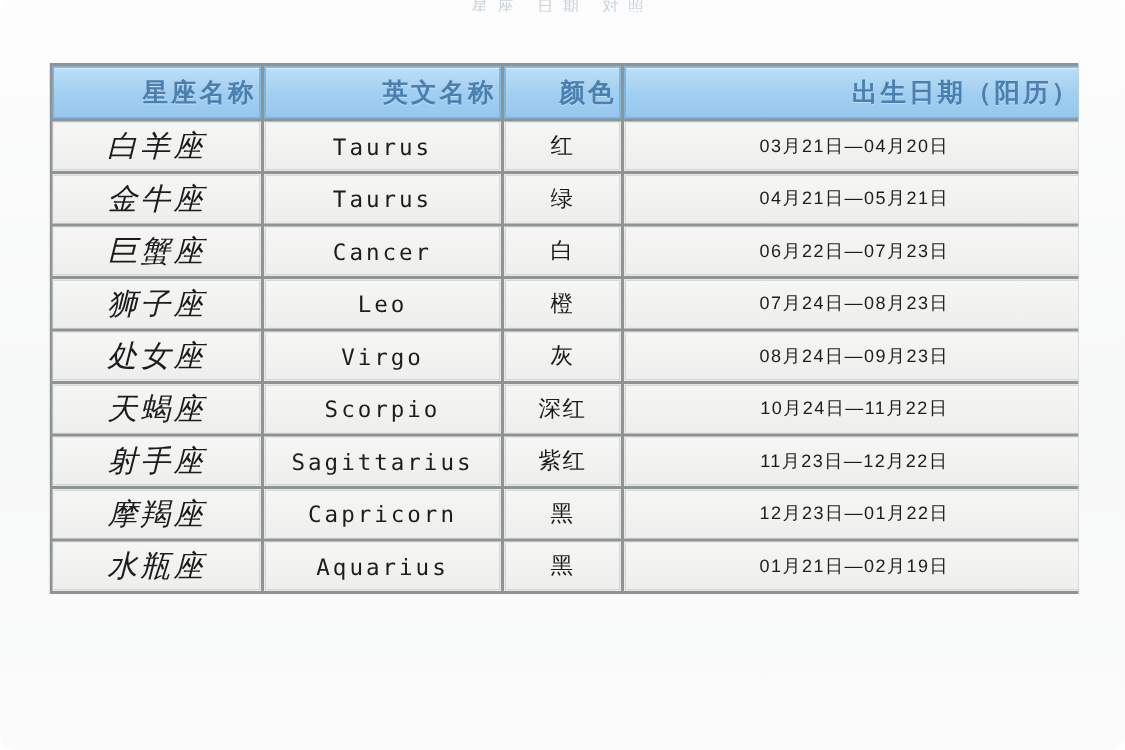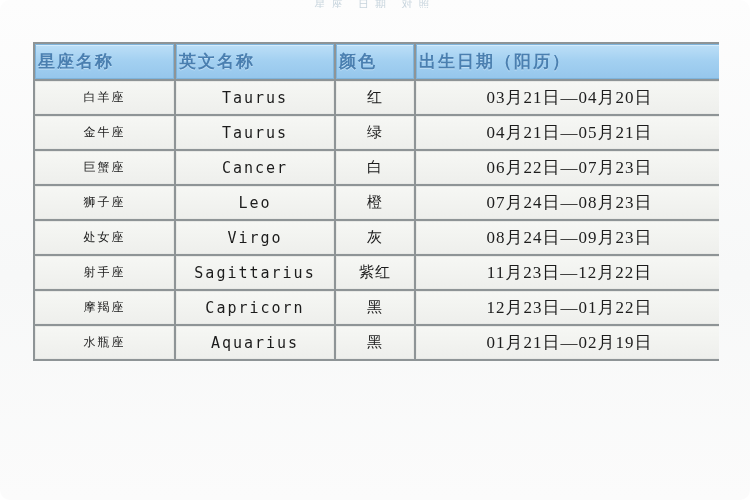--- a/index.html
+++ b/index.html
@@ -66,21 +66,21 @@
 
   table.zodiac th {
     background: #a6d2f2;
     background: linear-gradient(180deg, #bcdff7 0%, #a3d0f1 48%, #96c7ec 100%);
     color: #4a7fb0;
     font-size: 17px;
     font-weight: bold;
     letter-spacing: 2px;
     height: 33px;
     padding: 0 2px;
-    text-align: left;
+    text-align: right;
     border: 1px solid #7fb4db;
     box-shadow: inset 0 1px 0 #d6ecfb;
     text-shadow: 0 1px 0 rgba(255,255,255,0.35);
     white-space: nowrap;
     overflow: hidden;
   }
 
   table.zodiac td {
     background: #f1f2ef;
     background: linear-gradient(180deg, #f6f7f4 0%, #eeefec 100%);
@@ -88,40 +88,41 @@
     padding: 0 2px;
     text-align: center;
     vertical-align: middle;
     color: #1c1c1c;
     white-space: nowrap;
     overflow: hidden;
     border: 1px solid #e8e9e6;
   }
 
   td.cn-name {
-    font-size: 12px;
+    font-size: 20px;
     letter-spacing: 2px;
     font-family: "DejaVu Sans", sans-serif;
+    font-style: italic;
   }
 
   td.en-name {
     font-size: 15px;
     letter-spacing: 2px;
     font-family: "DejaVu Sans Mono", monospace;
   }
 
   td.color-name {
     font-size: 15px;
     letter-spacing: 1px;
   }
 
   td.date-range {
-    font-size: 17px;
+    font-size: 12px;
     letter-spacing: 1px;
-    font-family: Liberation Serif, serif;
+    font-family: Liberation Sans, sans-serif;
   }
 </style>
 </head>
 <body>
 
 <div id="page">
 
   <div id="top-clip">星座 日期 对照</div>
 
   <div id="table-wrap">
@@ -165,20 +166,26 @@
             <td class="color-name">橙</td>
             <td class="date-range">07月24日—08月23日</td>
           </tr>
           <tr>
             <td class="cn-name">处女座</td>
             <td class="en-name">Virgo</td>
             <td class="color-name">灰</td>
             <td class="date-range">08月24日—09月23日</td>
           </tr>
           <tr>
+            <td class="cn-name">天蝎座</td>
+            <td class="en-name">Scorpio</td>
+            <td class="color-name">深红</td>
+            <td class="date-range">10月24日—11月22日</td>
+          </tr>
+          <tr>
             <td class="cn-name">射手座</td>
             <td class="en-name">Sagittarius</td>
             <td class="color-name">紫红</td>
             <td class="date-range">11月23日—12月22日</td>
           </tr>
           <tr>
             <td class="cn-name">摩羯座</td>
             <td class="en-name">Capricorn</td>
             <td class="color-name">黑</td>
             <td class="date-range">12月23日—01月22日</td>

